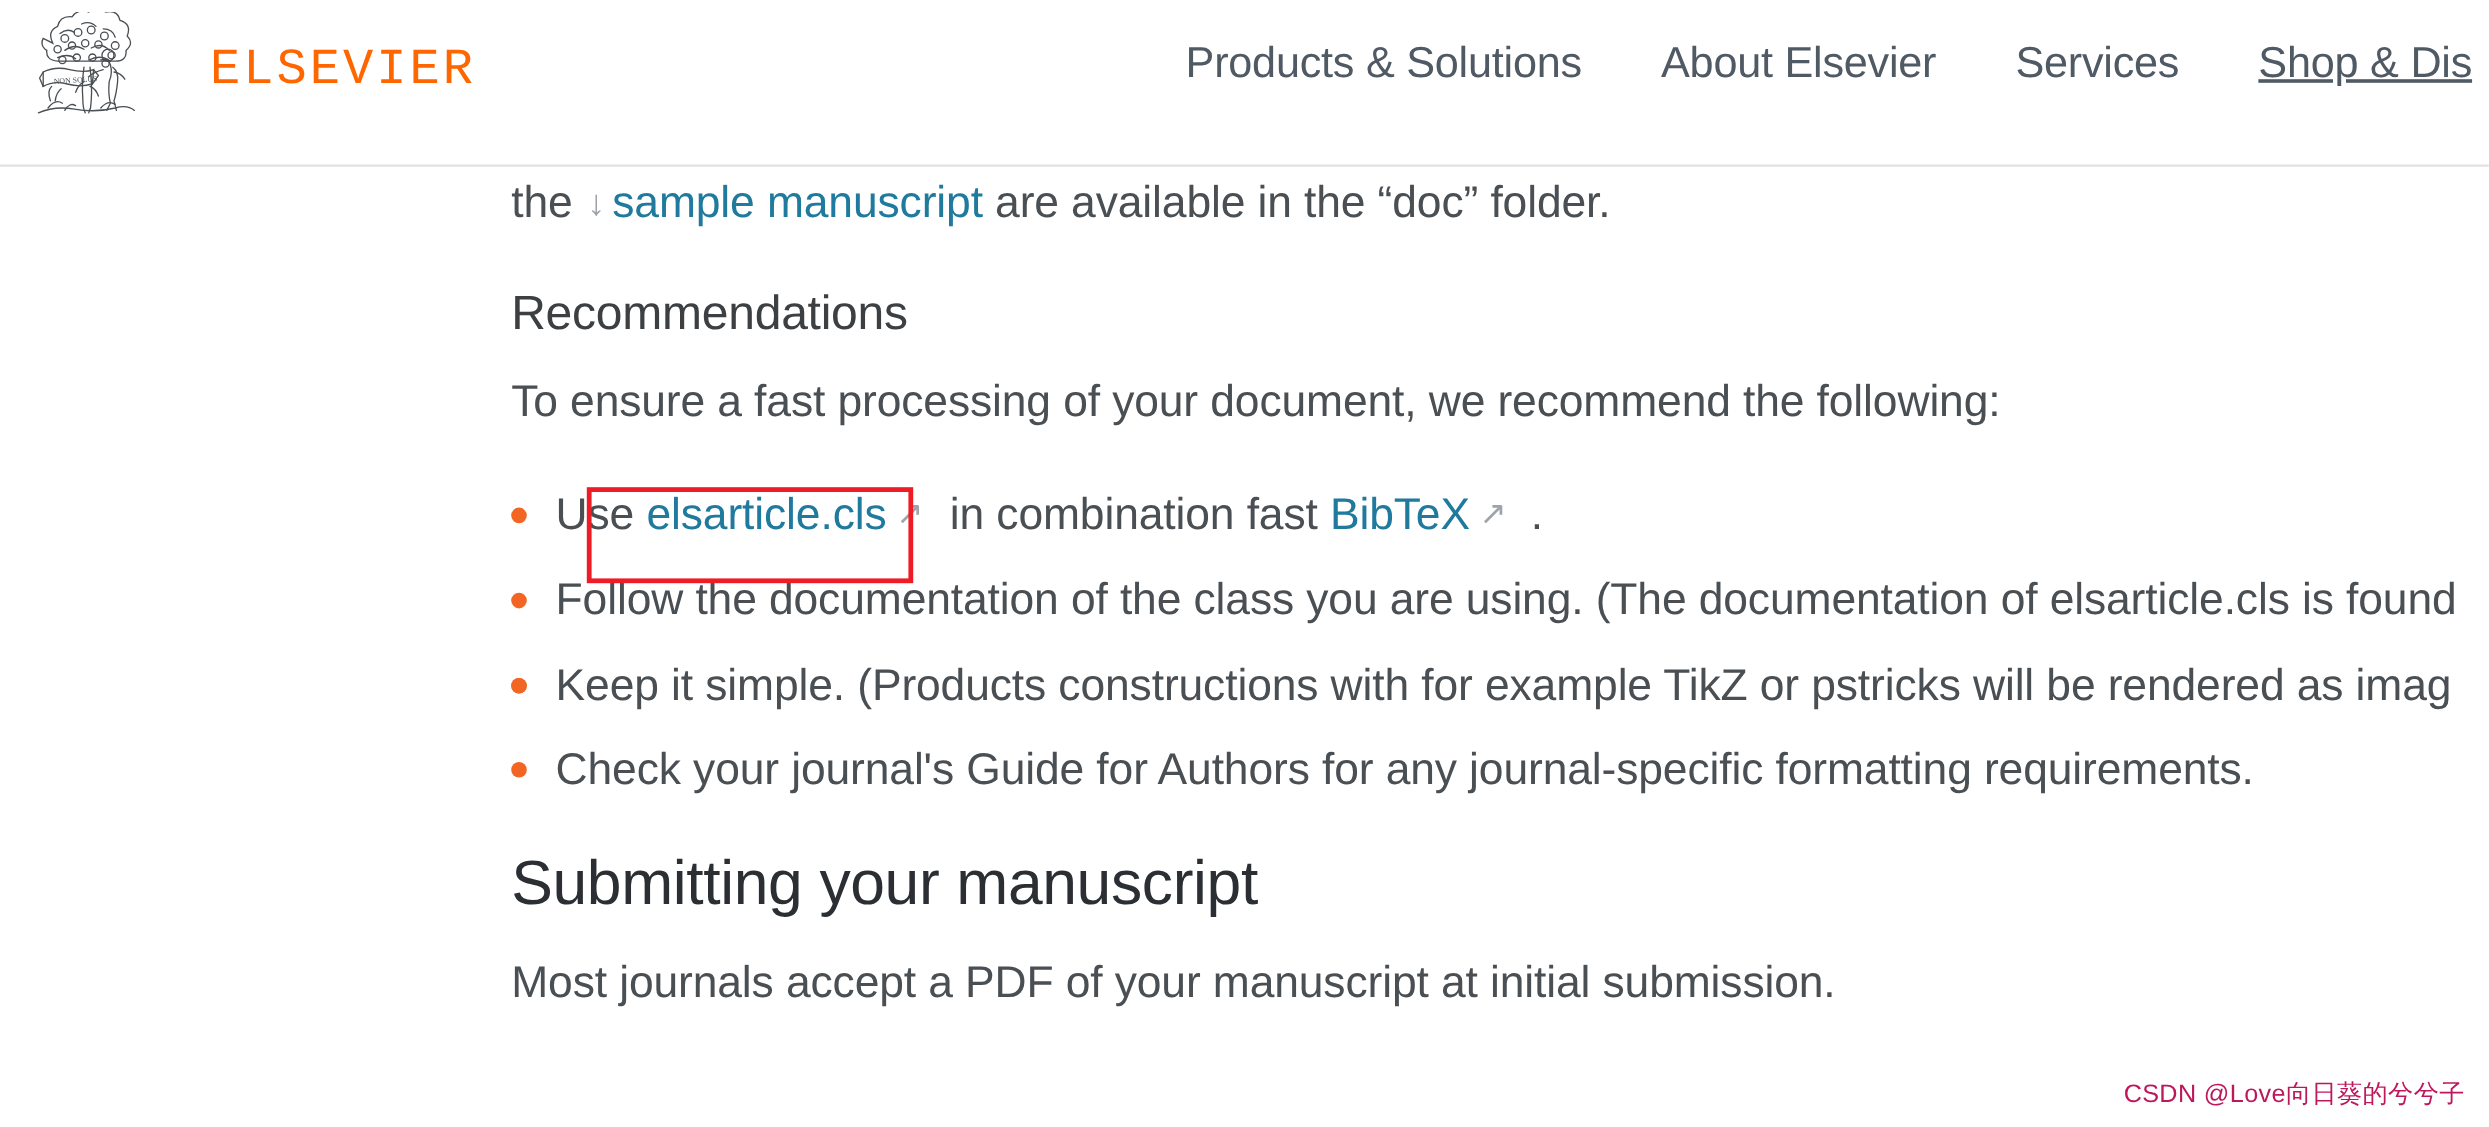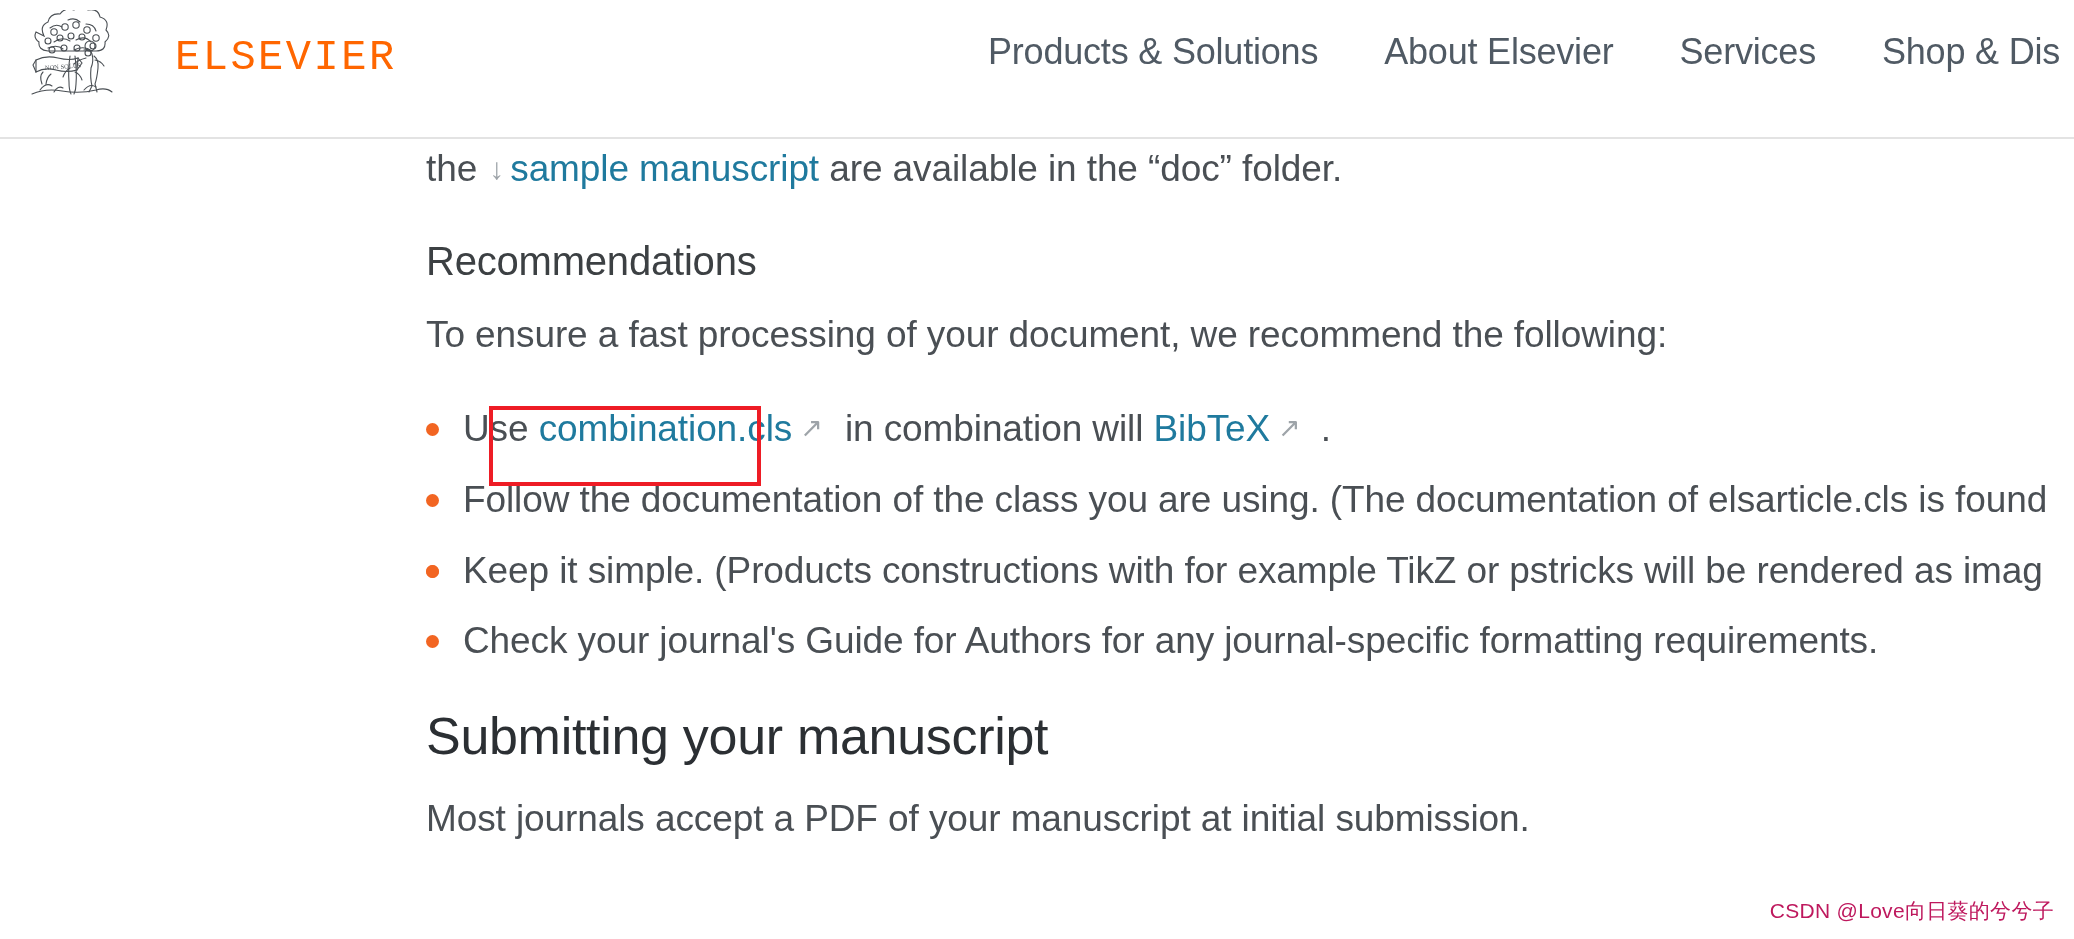--- a/index.html
+++ b/index.html
@@ -67,21 +67,21 @@
   }
   .nav-item {
     color: #505a64;
     font-size: 36px;
     font-weight: 400;
     margin-right: 66px;
     line-height: 1.2;
     letter-spacing: -0.2px;
     cursor: pointer;
   }
-  .nav-item:last-child { margin-right: 4px; }
+  .nav-item:last-child { margin-right: 4px; text-decoration: underline; }
 
   
   .content {
     position: absolute;
     top: 138px;
     left: 0;
     width: 2056px;
     height: 801px;
     overflow: hidden;
   }
@@ -251,22 +251,22 @@
     <h2 class="section-h" style="margin-top: 43px;">Recommendations</h2>
 
     <div class="lead" style="margin-top: 24px;">To ensure a fast processing of your document, we recommend the following:</div>
 
     <ul class="rec-list" style="margin-top: 41px;">
 
       <li>
         <span class="bullet-dot"></span>
         <span class="bullet-text">
           <span>Use</span>
-          <a class="inline-link">combination.cls</a><span class="icon-ext">↗</span>
-          <span style="padding-left:12px;">in combination will</span>
+          <a class="inline-link">elsarticle.cls</a><span class="icon-ext">↗</span>
+          <span style="padding-left:12px;">in combination fast</span>
           <a class="inline-link">BibTeX</a><span class="icon-ext">↗</span>
           <span style="padding-left:10px;">.</span>
         </span>
       </li>
 
       <li>
         <span class="bullet-dot"></span>
         <span class="bullet-text">Follow the documentation of the class you are using. (The documentation of elsarticle.cls is found</span>
       </li>
 

